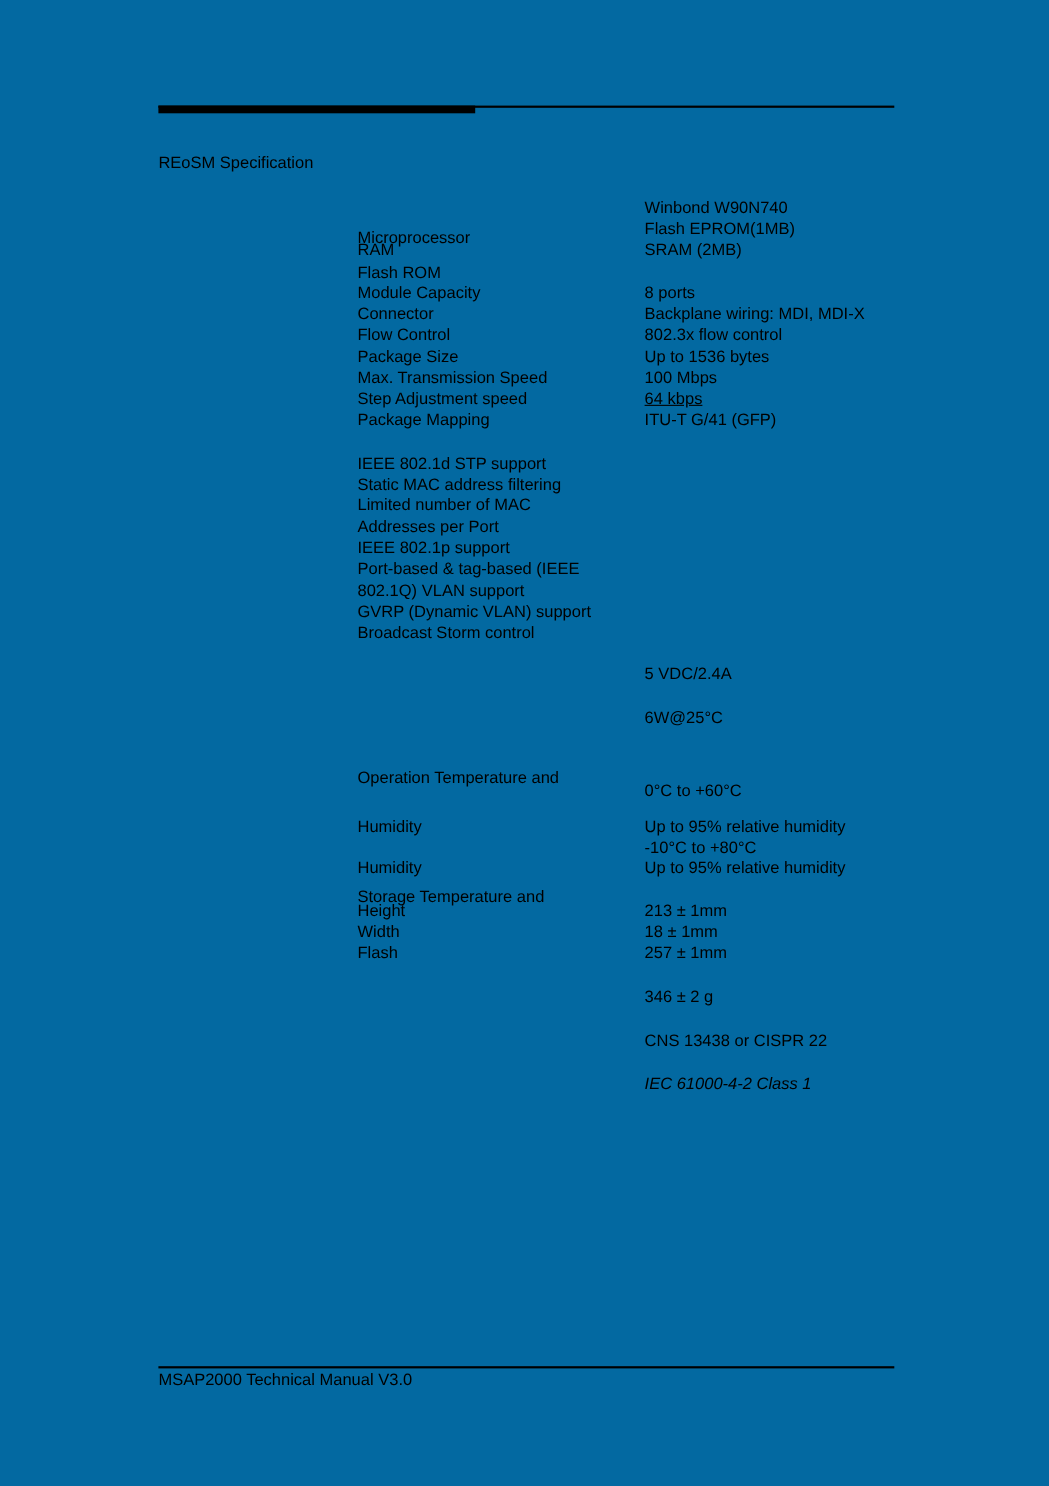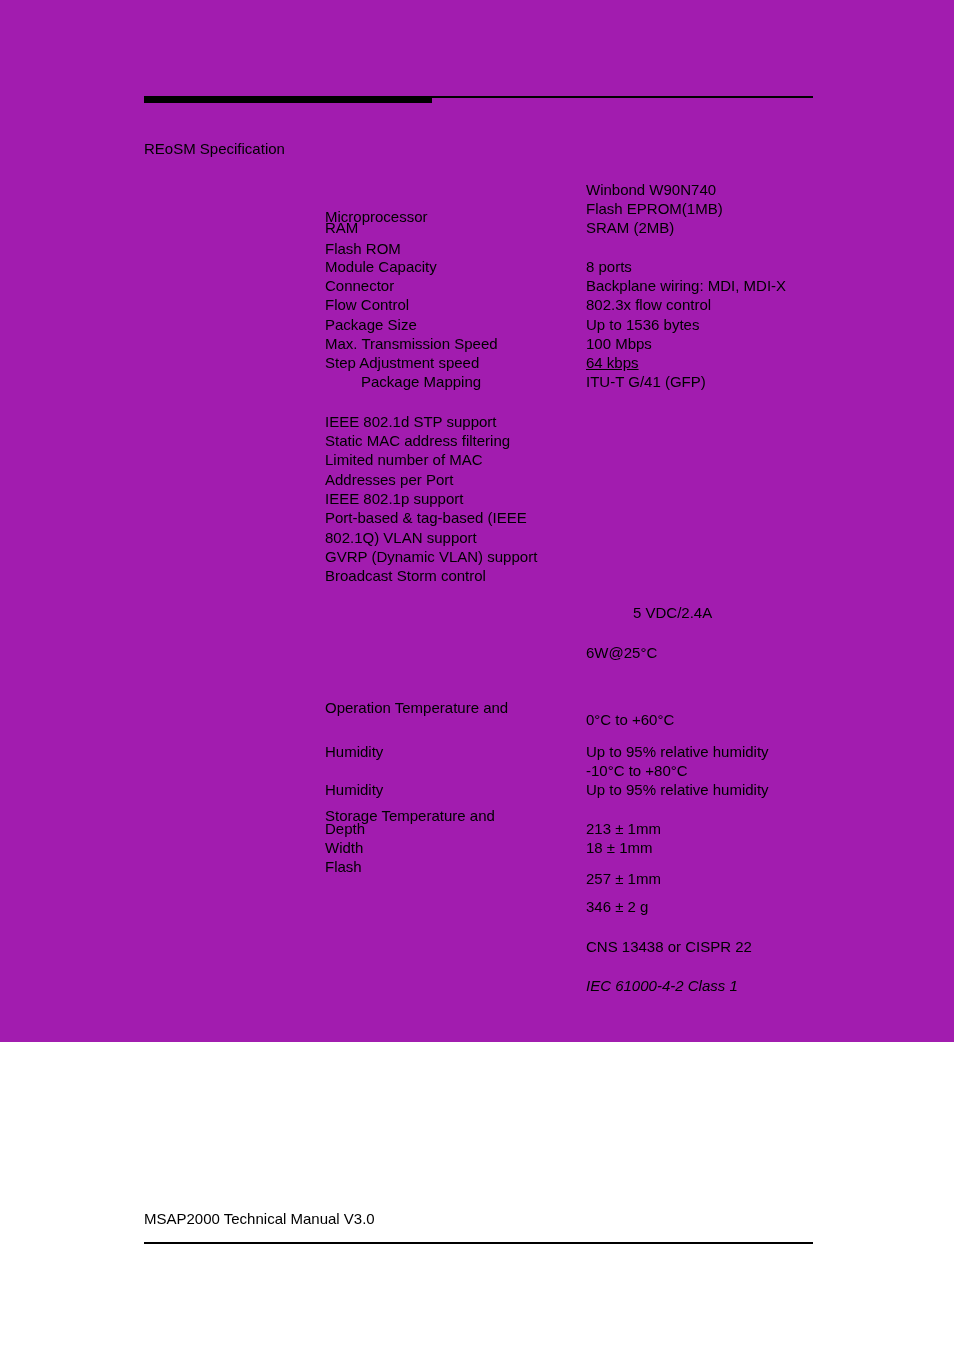--- a/index.html
+++ b/index.html
@@ -11,22 +11,22 @@
     width: 954px;
     height: 1351px;
     position: relative;
     font-family: "Liberation Sans", sans-serif;
     color: #000000;
     overflow: hidden;
   }
   .page {
     position: absolute;
     left: 0; top: 0;
-    width: 954px; height: 1042px;
-    background: #a21caf;
+    width: 954px; height: 1351px;
+    background: #0369a1;
   }
   .header-line {
     position: absolute;
     left: 144px; top: 96px;
     width: 669px; height: 2px;
     background: #000000;
   }
   .header-bar {
     position: absolute;
     left: 144px; top: 96px;
@@ -49,21 +49,21 @@
   .line.label { left: 325px; }
   .line.value { left: 586px; }
   .footer-rule {
     position: absolute;
     left: 144px; top: 1242px;
     width: 669px; height: 2px;
     background: #000000;
   }
   .footer-title {
     position: absolute;
-    left: 144px; top: 1209px;
+    left: 144px; top: 1245px;
     font-size: 15px;
     line-height: 19px;
     white-space: pre;
   }
   .footer-page {
     position: absolute;
     left: 144px; top: 1245px;
     width: 669px;
     text-align: right;
     font-size: 15px;
@@ -93,47 +93,47 @@
       <div class="line label" style="top: 276px;">Connector</div>
       <div class="line value" style="top: 276px;">Backplane wiring: MDI, MDI-X</div>
       <div class="line label" style="top: 295px;">Flow Control</div>
       <div class="line value" style="top: 295px;">802.3x flow control</div>
       <div class="line label" style="top: 315px;">Package Size</div>
       <div class="line value" style="top: 315px;">Up to 1536 bytes</div>
       <div class="line label" style="top: 334px;">Max. Transmission Speed</div>
       <div class="line value" style="top: 334px;">100 Mbps</div>
       <div class="line label" style="top: 353px;">Step Adjustment speed</div>
       <div class="line value" style="top: 353px; text-decoration: underline;">64 kbps</div>
-      <div class="line label" style="top: 372px; margin-left: 36px;">Package Mapping</div>
+      <div class="line label" style="top: 372px;">Package Mapping</div>
       <div class="line value" style="top: 372px;">ITU-T G/41 (GFP)</div>
       <div class="line label" style="top: 412px;">IEEE 802.1d STP support</div>
       <div class="line label" style="top: 431px;">Static MAC address filtering</div>
       <div class="line label" style="top: 450px;">Limited number of MAC</div>
       <div class="line label" style="top: 470px;">Addresses per Port</div>
       <div class="line label" style="top: 489px;">IEEE 802.1p support</div>
       <div class="line label" style="top: 508px;">Port-based &amp; tag-based (IEEE</div>
       <div class="line label" style="top: 528px;">802.1Q) VLAN support</div>
       <div class="line label" style="top: 547px;">GVRP (Dynamic VLAN) support</div>
       <div class="line label" style="top: 566px;">Broadcast Storm control</div>
-      <div class="line value" style="top: 603px; margin-left: 47px;">5 VDC/2.4A</div>
+      <div class="line value" style="top: 603px;">5 VDC/2.4A</div>
       <div class="line value" style="top: 643px;">6W@25°C</div>
       <div class="line label" style="top: 698px;">Operation Temperature and</div>
       <div class="line value" style="top: 710px;">0°C to +60°C</div>
       <div class="line label" style="top: 742px;">Humidity</div>
       <div class="line value" style="top: 742px;">Up to 95% relative humidity</div>
       <div class="line label" style="top: 806px;">Storage Temperature and</div>
       <div class="line value" style="top: 761px;">-10°C to +80°C</div>
       <div class="line label" style="top: 780px;">Humidity</div>
       <div class="line value" style="top: 780px;">Up to 95% relative humidity</div>
-      <div class="line label" style="top: 819px;">Depth</div>
+      <div class="line label" style="top: 819px;">Height</div>
       <div class="line value" style="top: 819px;">213 ± 1mm</div>
       <div class="line label" style="top: 838px;">Width</div>
       <div class="line value" style="top: 838px;">18 ± 1mm</div>
       <div class="line label" style="top: 857px;">Flash</div>
-      <div class="line value" style="top: 857px; margin-top: 12px;">257 ± 1mm</div>
+      <div class="line value" style="top: 857px;">257 ± 1mm</div>
       <div class="line value" style="top: 897px;">346 ± 2 g</div>
       <div class="line value" style="top: 937px;">CNS 13438 or CISPR 22</div>
       <div class="line value" style="top: 976px; font-style: italic;">IEC 61000-4-2 Class 1</div>
     </div>
 
   <div class="footer-rule"></div>
   <div class="footer-title">MSAP2000 Technical Manual V3.0</div>
 
 </div>
 

